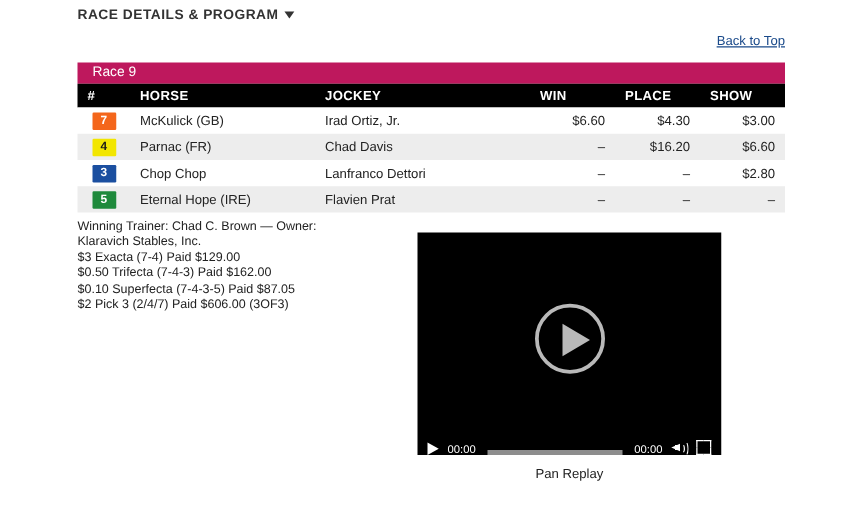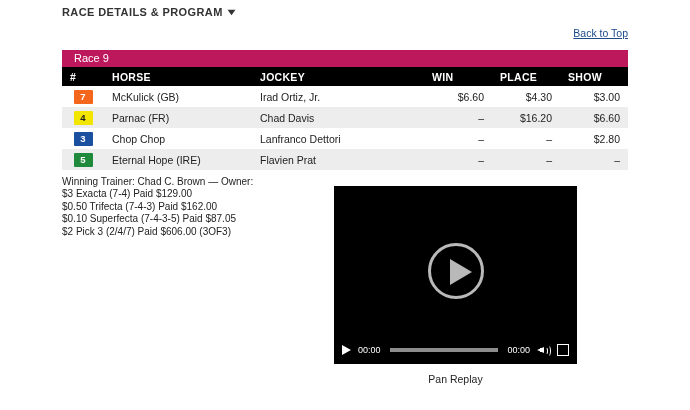--- a/index.html
+++ b/index.html
@@ -162,21 +162,21 @@
     border-top: 13px solid transparent;
     border-bottom: 13px solid transparent;
   }
   .controls {
     position: absolute;
     left: 0;
     right: 0;
     bottom: 0;
     height: 28px;
     display: flex;
-    align-items: center;
+    align-items: flex-end;
     padding: 0 8px;
     box-sizing: border-box;
     gap: 7px;
   }
   .ctrl-play {
     width: 0;
     height: 0;
     border-left: 9px solid #ffffff;
     border-top: 5.5px solid transparent;
     border-bottom: 5.5px solid transparent;
@@ -311,20 +311,21 @@
             <td class="dash">–</td>
             <td class="dash">–</td>
             <td class="dash">–</td>
           </tr>
         </tbody>
     </table>
   </div>
 
   <div class="payouts">
     <p class="trainer">Winning Trainer: Chad C. Brown — Owner:</p>
+    <p class="trainer">Klaravich Stables, Inc.</p>
     <ul class="list">
         <li>$3 Exacta (7-4) Paid $129.00</li>
         <li>$0.50 Trifecta (7-4-3) Paid $162.00</li>
         <li>$0.10 Superfecta (7-4-3-5) Paid $87.05</li>
         <li>$2 Pick 3 (2/4/7) Paid $606.00 (3OF3)</li>
       </ul>
   </div>
 
   <div class="video-wrap">
     <div class="video">

